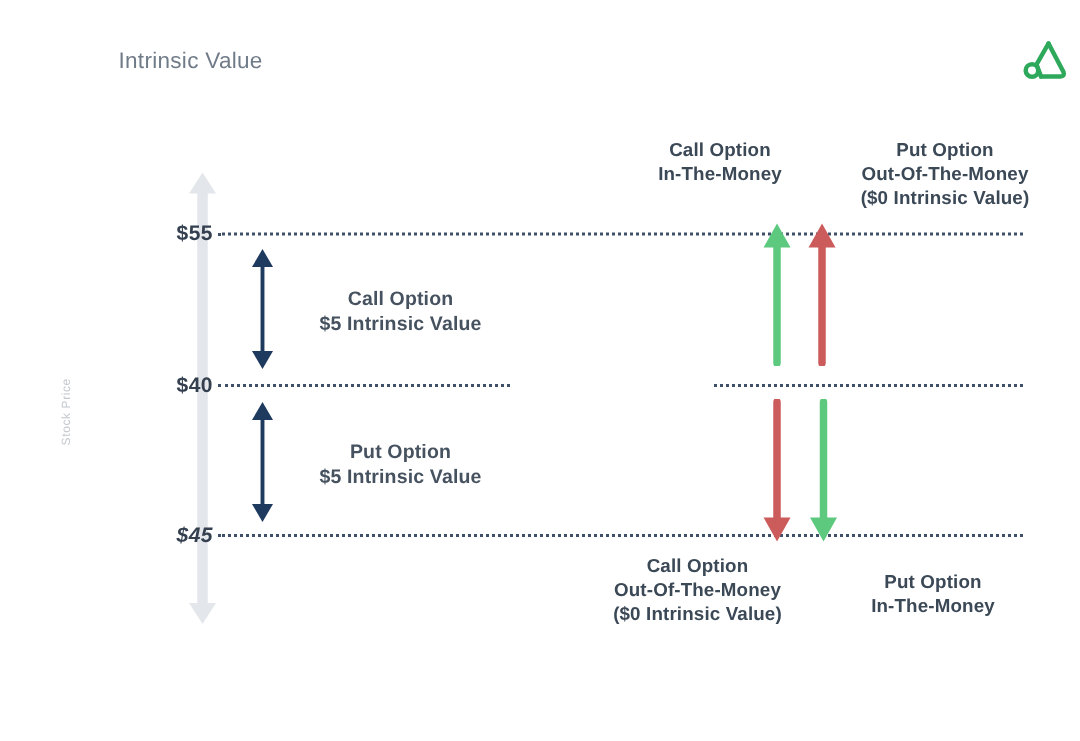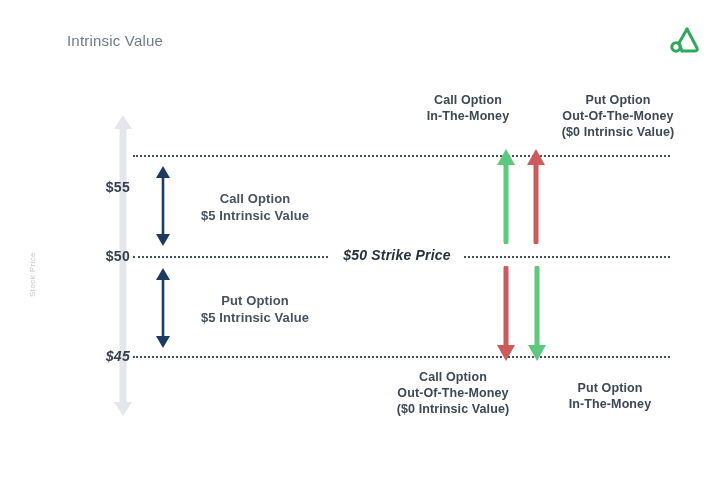--- a/index.html
+++ b/index.html
@@ -4,21 +4,21 @@
 <style>
   html,body{margin:0;padding:0;}
   body{
     width:720px;height:494px;
     background:#ffffff;
     font-family:"Liberation Sans", sans-serif;
     overflow:hidden;
     position:relative;
     color:#3c4a5a;
   }
-  .stage{position:absolute;left:0;top:0;width:596px;height:494px;}
+  .stage{position:absolute;left:12px;top:0;width:596px;height:494px;}
 
   
   .title{
     position:absolute;left:67px;top:32px;
     font-size:15px;font-weight:400;letter-spacing:.2px;
     color:#707b88;
   }
 
   
   .logo{position:absolute;left:668px;top:24px;width:32px;height:32px;}
@@ -103,30 +103,29 @@
   <div class="axis-title">Stock Price</div>
 
   <div class="axis-arrow">
     <svg width="20" height="305" viewBox="0 0 20 305" aria-hidden="true">
       <line x1="10" y1="14" x2="10" y2="291" stroke="#E3E6EA" stroke-width="7" stroke-linecap="round"></line>
       <path d="M10 2 L19 16 L1 16 Z" fill="#E3E6EA"></path>
       <path d="M10 303 L19 289 L1 289 Z" fill="#E3E6EA"></path>
     </svg>
   </div>
 
-  <div class="ytick" style="left:70px;top:147px;margin-top:32px;">$55</div>
-  <div class="ytick" style="left:70px;top:248px;">$50</div>
+  <div class="ytick" style="left:70px;top:147px;">$55</div>
+  <div class="ytick" style="left:70px;top:248px;">$40</div>
   <div class="ytick" style="left:70px;top:348px;font-style:italic;">$45</div>
 
   <div class="gridline grid55"></div>
   <div class="gridline grid50a"></div>
   <div class="gridline grid50b"></div>
   <div class="gridline grid45"></div>
 
-  <div class="strike-label">$50 Strike Price</div>
 
   <div class="measure m-call">
     <svg width="18" height="80" viewBox="0 0 18 80" aria-hidden="true">
       <line x1="9" y1="9" x2="9" y2="71" stroke="#1F3A5F" stroke-width="2.6"></line>
       <path d="M9 0 L16 12 L2 12 Z" fill="#1F3A5F"></path>
       <path d="M9 80 L16 68 L2 68 Z" fill="#1F3A5F"></path>
     </svg>
   </div>
   <div class="measure-label ml-call">
     <div>Call Option</div>

